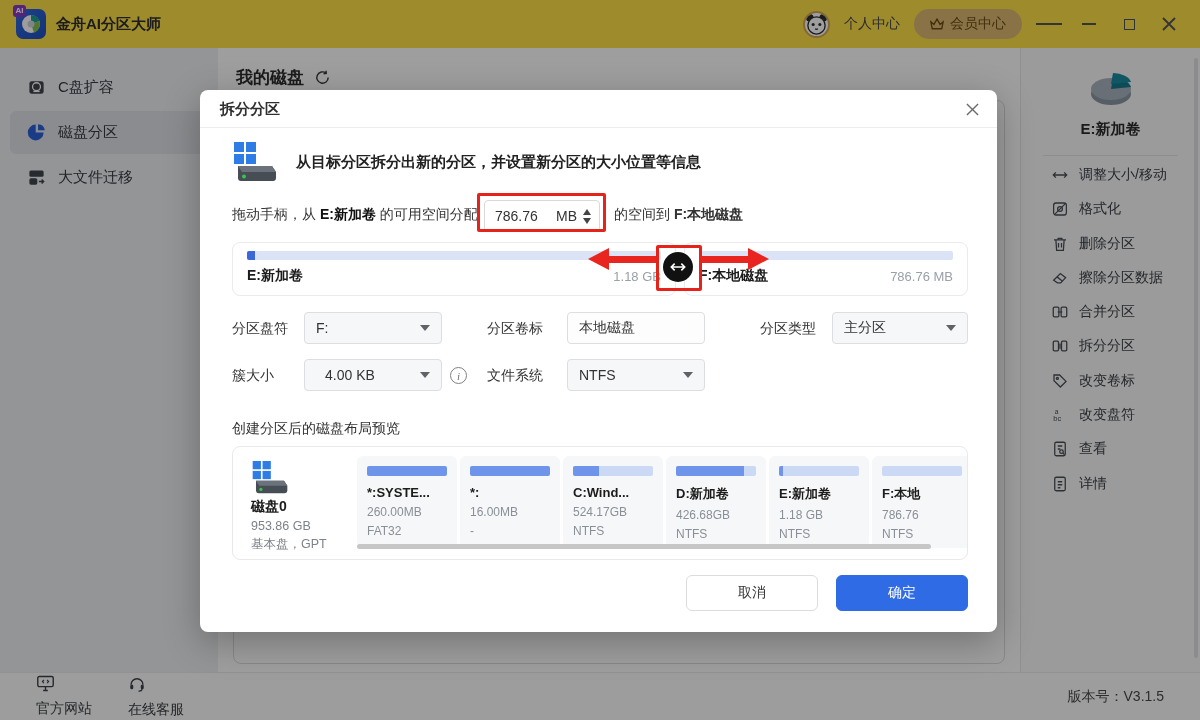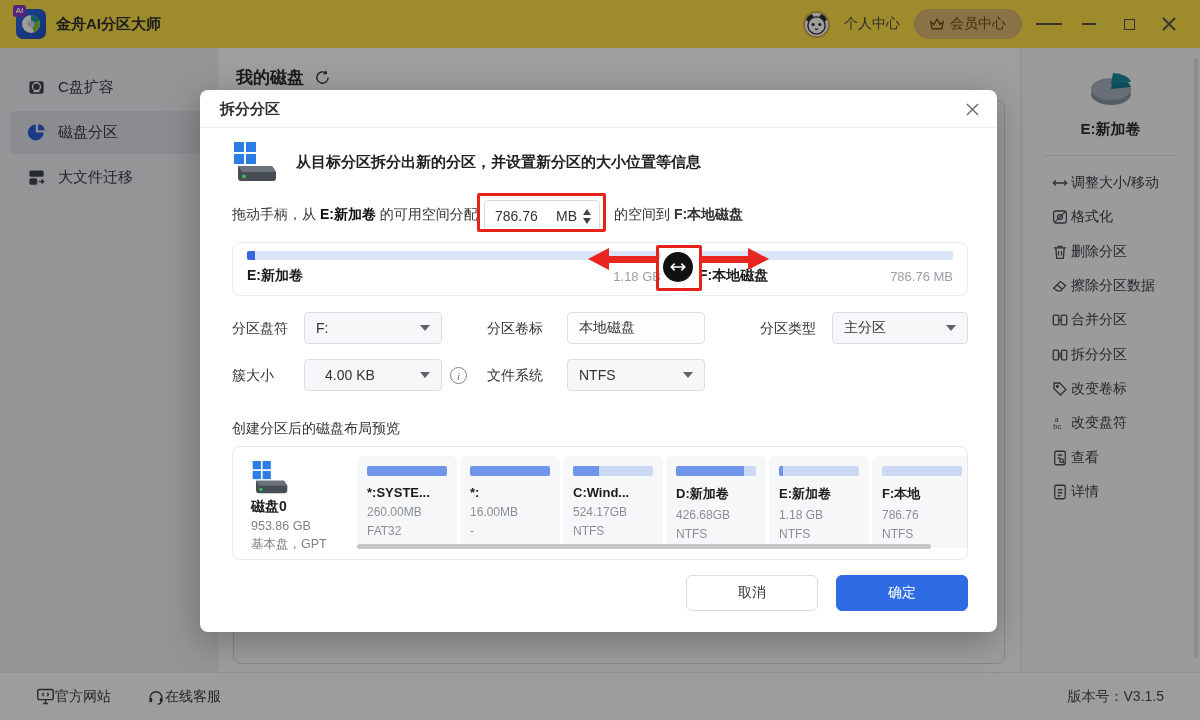--- a/index.html
+++ b/index.html
@@ -33,27 +33,27 @@
   .bg-card{position:absolute;top:530px;height:28px;width:112px;background:#f0f0f1;border-radius:8px;}
   .bg-card.sel{background:#fff;border:2px solid #2f6fe4;}
   .bg-fs{position:absolute;top:535px;font-size:13px;color:#777;}
   .bg-scroll{position:absolute;top:559px;height:4px;background:#b5b5b5;border-radius:2px;}
 
   
   .rsidebar{position:absolute;left:1020px;top:48px;width:180px;height:624px;background:#fbfbfc;border-left:1px solid #e7e7e9;z-index:1;}
   .pie3d{display:block;margin:22px auto 8px auto;}
   .vol-name{text-align:center;font-size:15px;font-weight:bold;color:#2c2c2c;}
   .rdivider{height:1px;background:#e4e4e6;margin:16px 22px 10px 22px;}
-  .ritem{display:flex;align-items:center;gap:2px;height:34.3px;padding-left:30px;font-size:14px;color:#3c4147;}
+  .ritem{display:flex;gap:10px;height:34.3px;padding-left:30px;font-size:14px;color:#3c4147;}
   .ricon{width:18px;height:18px;display:flex;align-items:center;justify-content:center;color:#4a4f55;}
   .rscroll{position:absolute;right:2px;top:10px;width:4px;height:600px;background:#e3e3e5;border-radius:2px;}
 
   
   .footer{position:absolute;left:0;top:672px;width:1200px;height:48px;background:#fdfdfd;border-top:1px solid #ececec;display:flex;align-items:center;z-index:1;}
-  .fitem{display:flex;font-size:14px;color:#3c4147;margin-left:36px;}
+  .fitem{display:flex;gap:8px;font-size:14px;color:#3c4147;margin-left:36px;flex-direction:column;}
   .fversion{margin-left:auto;margin-right:36px;font-size:14px;color:#4a4a4a;}
 
   
   .overlay{position:absolute;left:0;top:0;width:1200px;height:720px;background:rgba(0,0,0,.38);z-index:10;}
 
   
   .dialog{position:absolute;left:200px;top:90px;width:797px;height:542px;background:#fff;border-radius:8px;box-shadow:0 10px 36px rgba(0,0,0,.28);z-index:20;}
   .dlg-header{position:absolute;left:0;top:0;width:100%;height:38px;border-bottom:1px solid #ededed;}
   .dlg-title{position:absolute;left:20px;top:10px;font-size:15px;font-weight:bold;color:#303030;}
   .dlg-close{position:absolute;right:16px;top:10px;width:18px;height:18px;display:flex;align-items:center;justify-content:center;color:#6b6b6b;}

